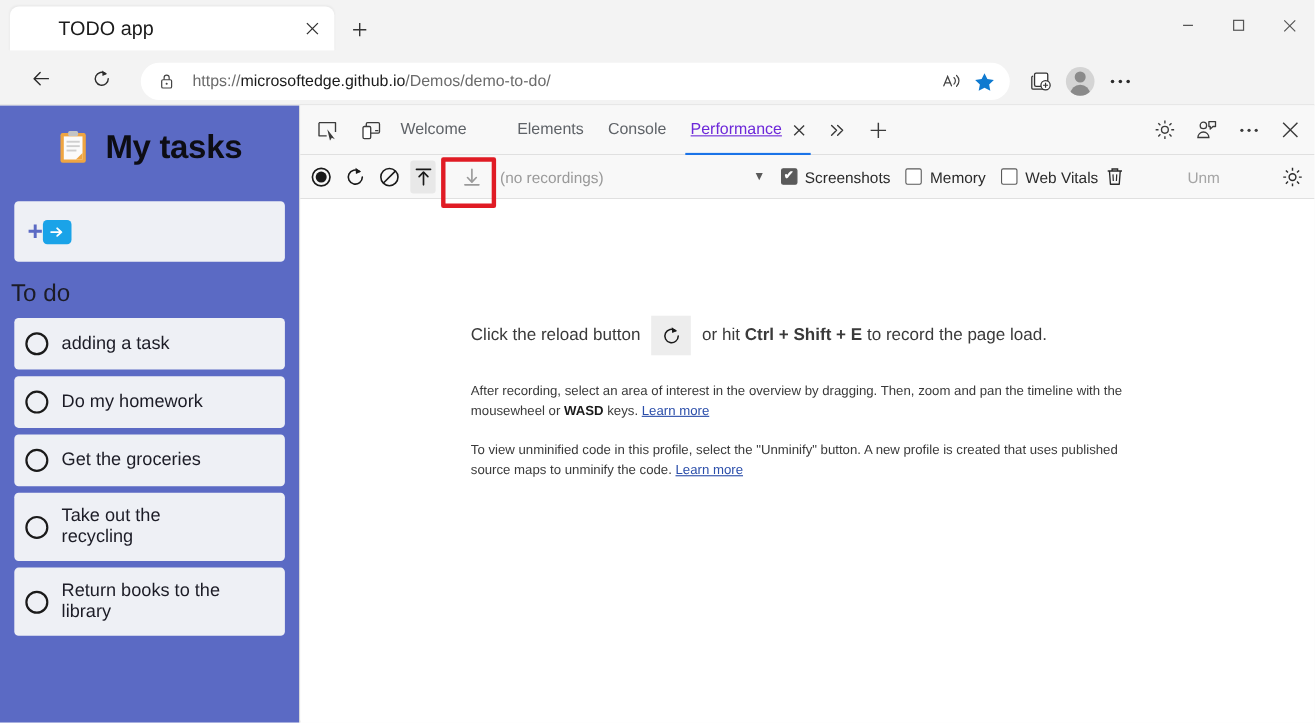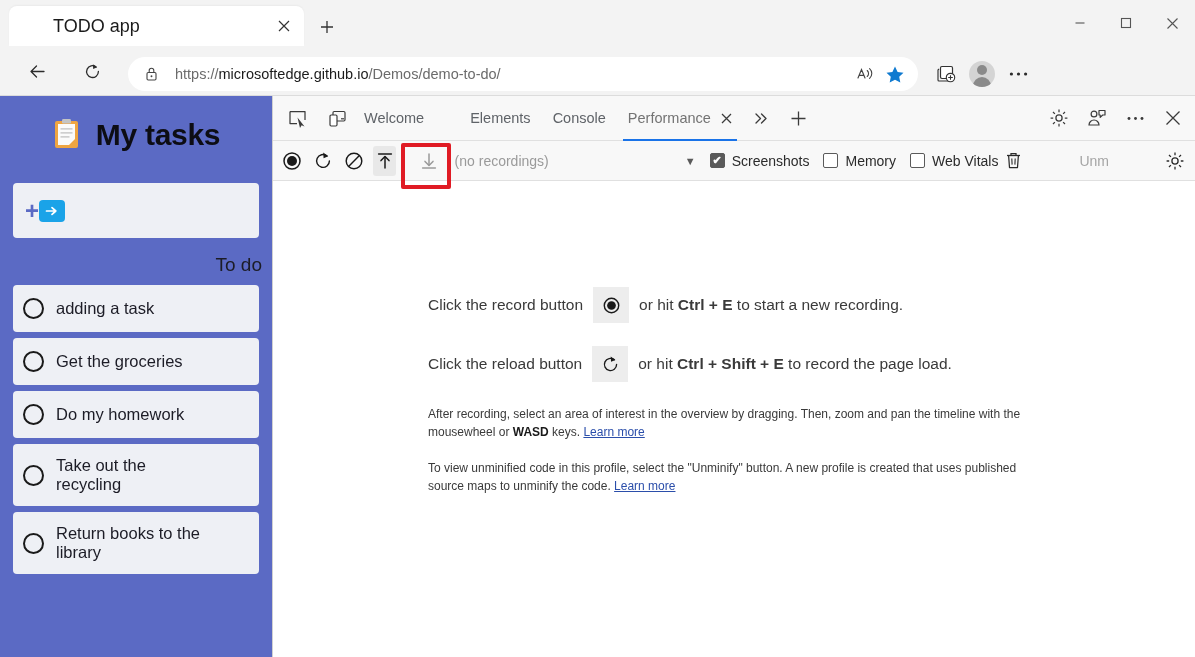--- a/index.html
+++ b/index.html
@@ -137,21 +137,21 @@
   }
   .addtask .ph {
     margin-left: 12px; font-size: 17.5px; color: #2b2b33; flex: 1;
   }
   .addtask .go {
     width: 26px; height: 22px; border-radius: 4px; background: #1aa3e8;
     display: flex; align-items: center; justify-content: center;
     color: #fff; font-size: 14px;
   }
   .todo-label {
-    text-align: right; color: #1c1c26; font-size: 19px;
+    text-align: left; color: #1c1c26; font-size: 22px;
     margin-top: 16px; margin-bottom: 9px;
   }
   .task {
     margin: 0 3px 6px 3px; min-height: 47px;
     background: #eef0f5; border-radius: 4px;
     display: flex; align-items: center; padding: 6px 10px;
   }
   .task .radio {
     width: 21px; height: 21px; border: 2.4px solid #1a1a1a;
     border-radius: 50%; flex: 0 0 auto;
@@ -175,21 +175,21 @@
   .dt-icon-btn {
     width: 32px; height: 32px; margin-left: 8px;
     display: flex; align-items: center; justify-content: center;
     color: #3b3b3b; border-radius: 3px;
   }
   .dt-tab {
     height: 45px; padding: 0 11px; display: flex; align-items: center;
     font-size: 14.5px; color: #5f6368; position: relative;
   }
   .dt-tab:first-of-type { margin-left: 22px; }
-  .dt-tab.active { color: #737373; }
+  .dt-tab.active { color: #6d28d9; text-decoration: underline; }
   .dt-tab.active::after {
     content: ""; position: absolute; left: 6px; right: 6px; bottom: 0;
     height: 2px; background: #1a73e8;
   }
   .dt-tab .tabx {
     margin-left: 10px; font-size: 14px; color: #3b3b3b;
     display: flex; align-items: center;
   }
   .dt-more {
     width: 30px; height: 32px; margin-left: 4px;
@@ -412,25 +412,25 @@
       </div>
 
       <div class="todo-label">To do</div>
 
       <div class="task">
         <span class="radio"></span>
         <span class="label">adding a task</span>
       </div>
       <div class="task">
         <span class="radio"></span>
-        <span class="label">Get the groceries</span>
+        <span class="label">Do my homework</span>
       </div>
       <div class="task">
         <span class="radio"></span>
-        <span class="label">Do my homework</span>
+        <span class="label">Get the groceries</span>
       </div>
       <div class="task two">
         <span class="radio"></span>
         <span class="label" style="max-width:150px">Take out the recycling</span>
       </div>
       <div class="task two">
         <span class="radio"></span>
         <span class="label" style="max-width:175px">Return books to the library</span>
       </div>
     </div>
@@ -582,30 +582,20 @@
               <g stroke="#2b2b2b" stroke-width="1.3" fill="none">
                 <path d="M10 1.6 L10 4.2 M10 15.8 L10 18.4 M1.6 10 L4.2 10 M15.8 10 L18.4 10"></path>
                 <path d="M4 4 L5.9 5.9 M14.1 14.1 L16 16 M16 4 L14.1 5.9 M5.9 14.1 L4 16"></path>
               </g>
             </svg>
           </div>
         </div>
       </div>
 
       <div class="dt-content">
-        <div class="hint-row">
-          <span>Click the record button</span>
-          <span class="hint-btn">
-            <svg width="19" height="19" viewBox="0 0 20 20">
-              <circle cx="10" cy="10" r="7.6" stroke="#1a1a1a" stroke-width="1.5" fill="none"></circle>
-              <circle cx="10" cy="10" r="4.6" fill="#1a1a1a"></circle>
-            </svg>
-          </span>
-          <span><span>or hit </span><b>Ctrl + E</b><span> to start a new recording.</span></span>
-        </div>
 
         <div class="hint-row">
           <span>Click the reload button</span>
           <span class="hint-btn">
             <svg width="19" height="19" viewBox="0 0 20 20">
               <path d="M16.4 10 A6.4 6.4 0 1 1 13.9 4.9" stroke="#1a1a1a" stroke-width="1.45" fill="none" stroke-linecap="round"></path>
               <path d="M10.2 1.6 L15.2 5.2 L10.6 7.2" fill="#1a1a1a"></path>
             </svg>
           </span>
           <span><span>or hit </span><b>Ctrl + Shift + E</b><span> to record the page load.</span></span>

